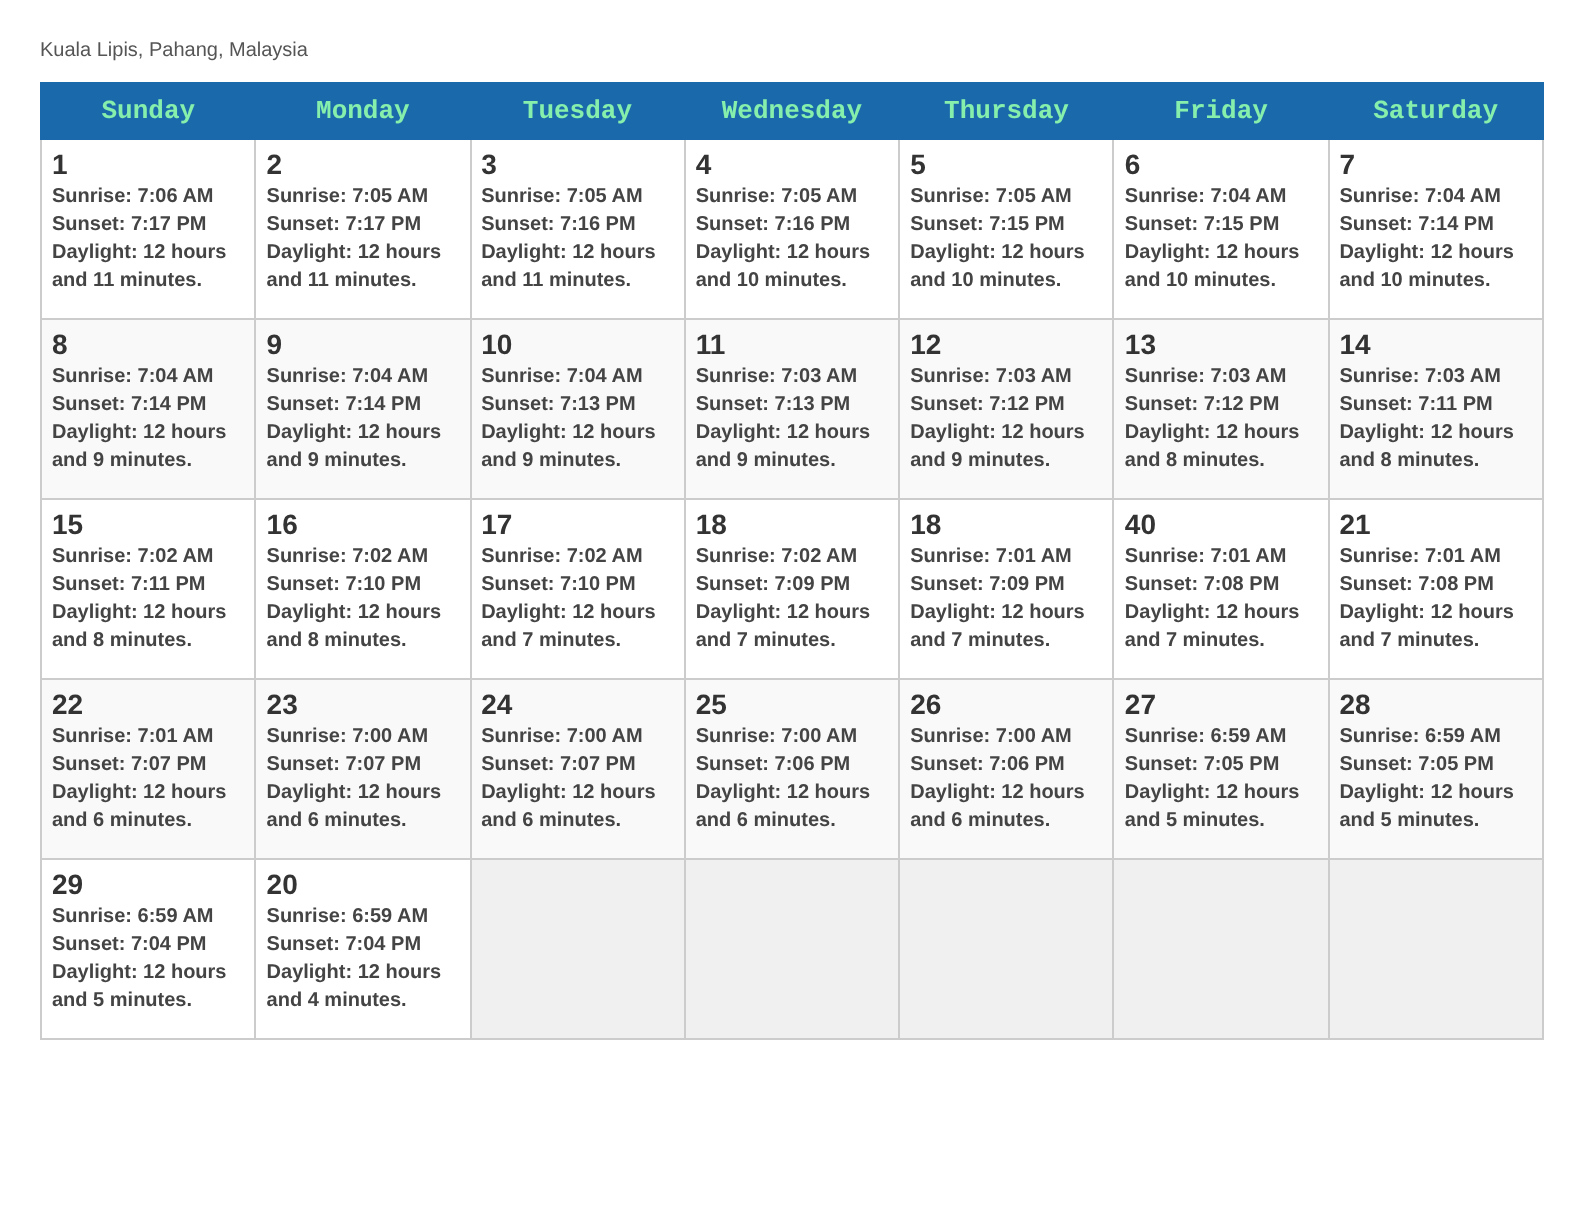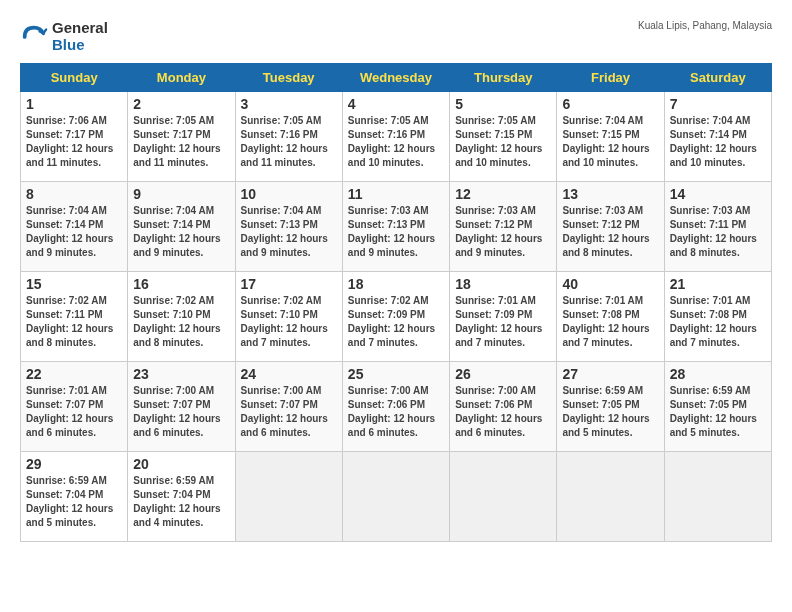--- a/index.html
+++ b/index.html
@@ -44,26 +44,27 @@
       font-size: 10px;
       color: #555;
     }
     table {
       width: 100%;
       border-collapse: collapse;
       table-layout: fixed;
     }
     thead th {
       background-color: #1a6aab;
-      color: #fde047;
+      color: #86efac;
       font-size: 13px;
       font-weight: bold;
       padding: 6px 4px;
       text-align: center;
       border: 1px solid #1a6aab;
+      font-family: Liberation Mono, monospace;
     }
     tbody td {
       border: 1px solid #ccc;
       vertical-align: top;
       padding: 4px 5px;
       font-size: 10.5px;
       color: #333;
       height: 90px;
     }
     .day-num {
@@ -83,30 +84,20 @@
       background: #f9f9f9;
     }
     tbody td.empty {
       background: #f0f0f0;
     }
   </style>
 </head>
 <body>
 
 <div class="header-area">
-  <div class="logo">
-    <svg class="logo-icon" viewBox="0 0 30 30">
-      <path d="M5 15 Q5 5 15 5 Q22 5 25 11" stroke="#1a6aab" stroke-width="4" fill="none" stroke-linecap="round"></path>
-      <path d="M25 11 L28 7 M25 11 L21 9" stroke="#1a6aab" stroke-width="2.5" fill="none" stroke-linecap="round"></path>
-    </svg>
-    <div class="logo-text">
-      <span class="logo-general">General</span>
-      <span class="logo-blue">Blue</span>
-    </div>
-  </div>
   <div class="title-area">
     <div class="location-title">Kuala Lipis, Pahang, Malaysia</div>
   </div>
 </div>
 
 <table>
   <thead>
     <tr>
     <th>Sunday</th>
         <th>Monday</th>

